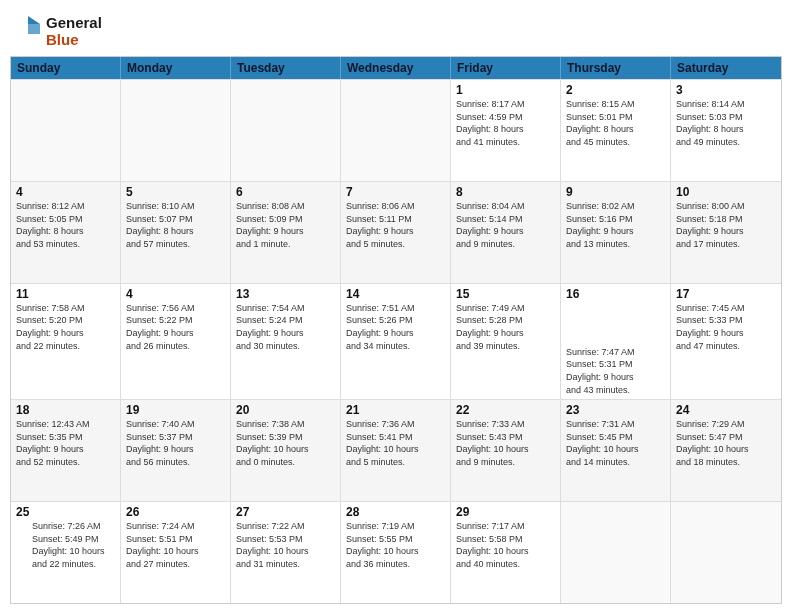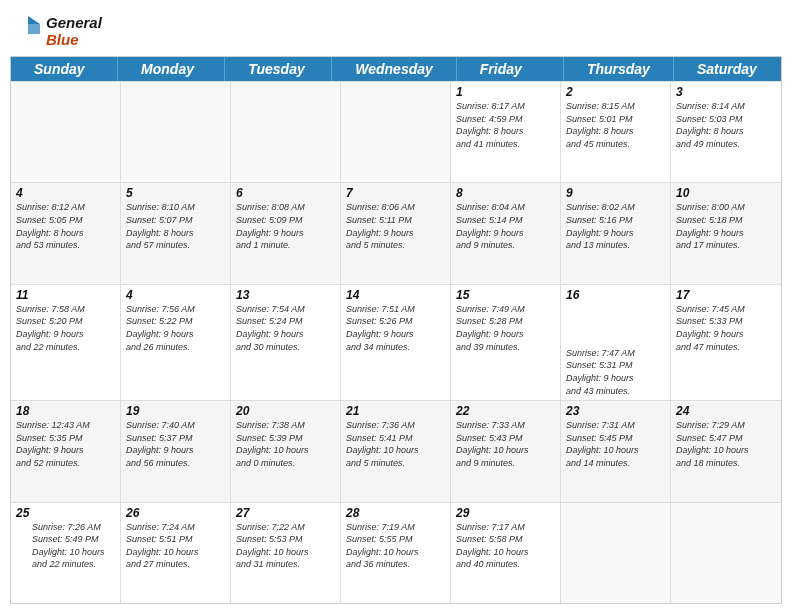--- a/index.html
+++ b/index.html
@@ -9,21 +9,20 @@
       width: 792px;
       height: 612px;
       overflow: hidden;
     }
     .page {
       width: 792px;
       height: 612px;
       display: flex;
       flex-direction: column;
       padding: 10px 10px 8px 10px;
-      font-style: italic;
     }
     .header {
       display: flex;
       justify-content: space-between;
       align-items: flex-start;
       margin-bottom: 6px;
     }
     .logo {
       display: flex;
       align-items: center;
@@ -46,24 +45,24 @@
       display: flex;
       flex-direction: column;
       border: 1px solid #ccc;
     }
     .cal-header-row {
       display: grid;
       grid-template-columns: repeat(7, 1fr);
       background: #2980b9;
     }
     .cal-header-cell {
-      color: #ffffff;
-      font-size: 14px;
+      color: #0f172a;
+      font-size: 12px;
       font-weight: bold;
-      padding: 4px 23px;
+      padding: 4px 6px;
       border-right: 1px solid #5aa3d0;
     }
     .cal-header-cell:last-child { border-right: none; }
     .cal-body {
       flex: 1;
       display: flex;
       flex-direction: column;
     }
     .cal-row {
       display: grid;

